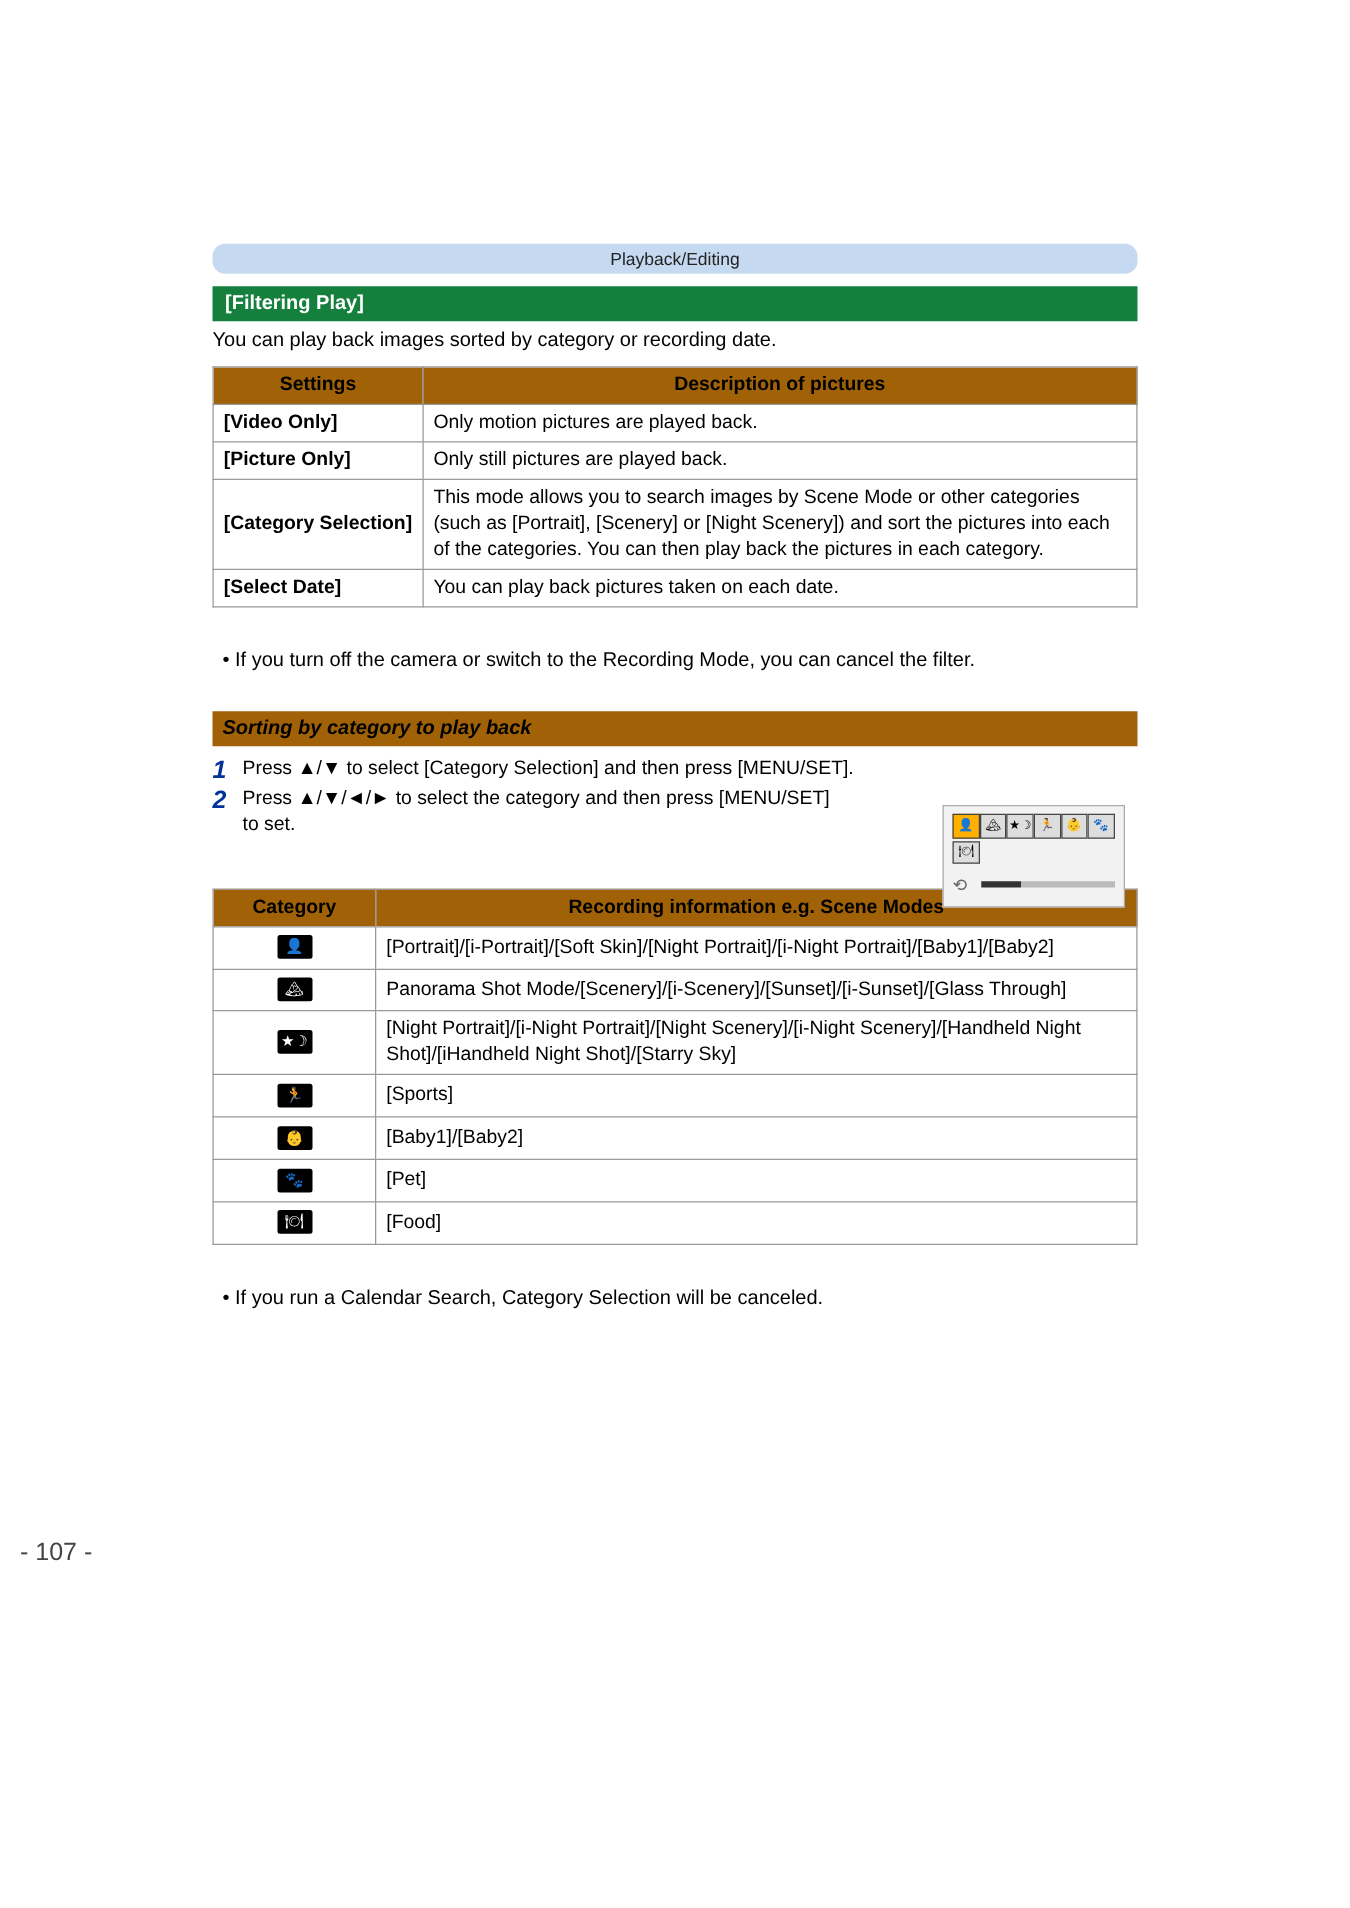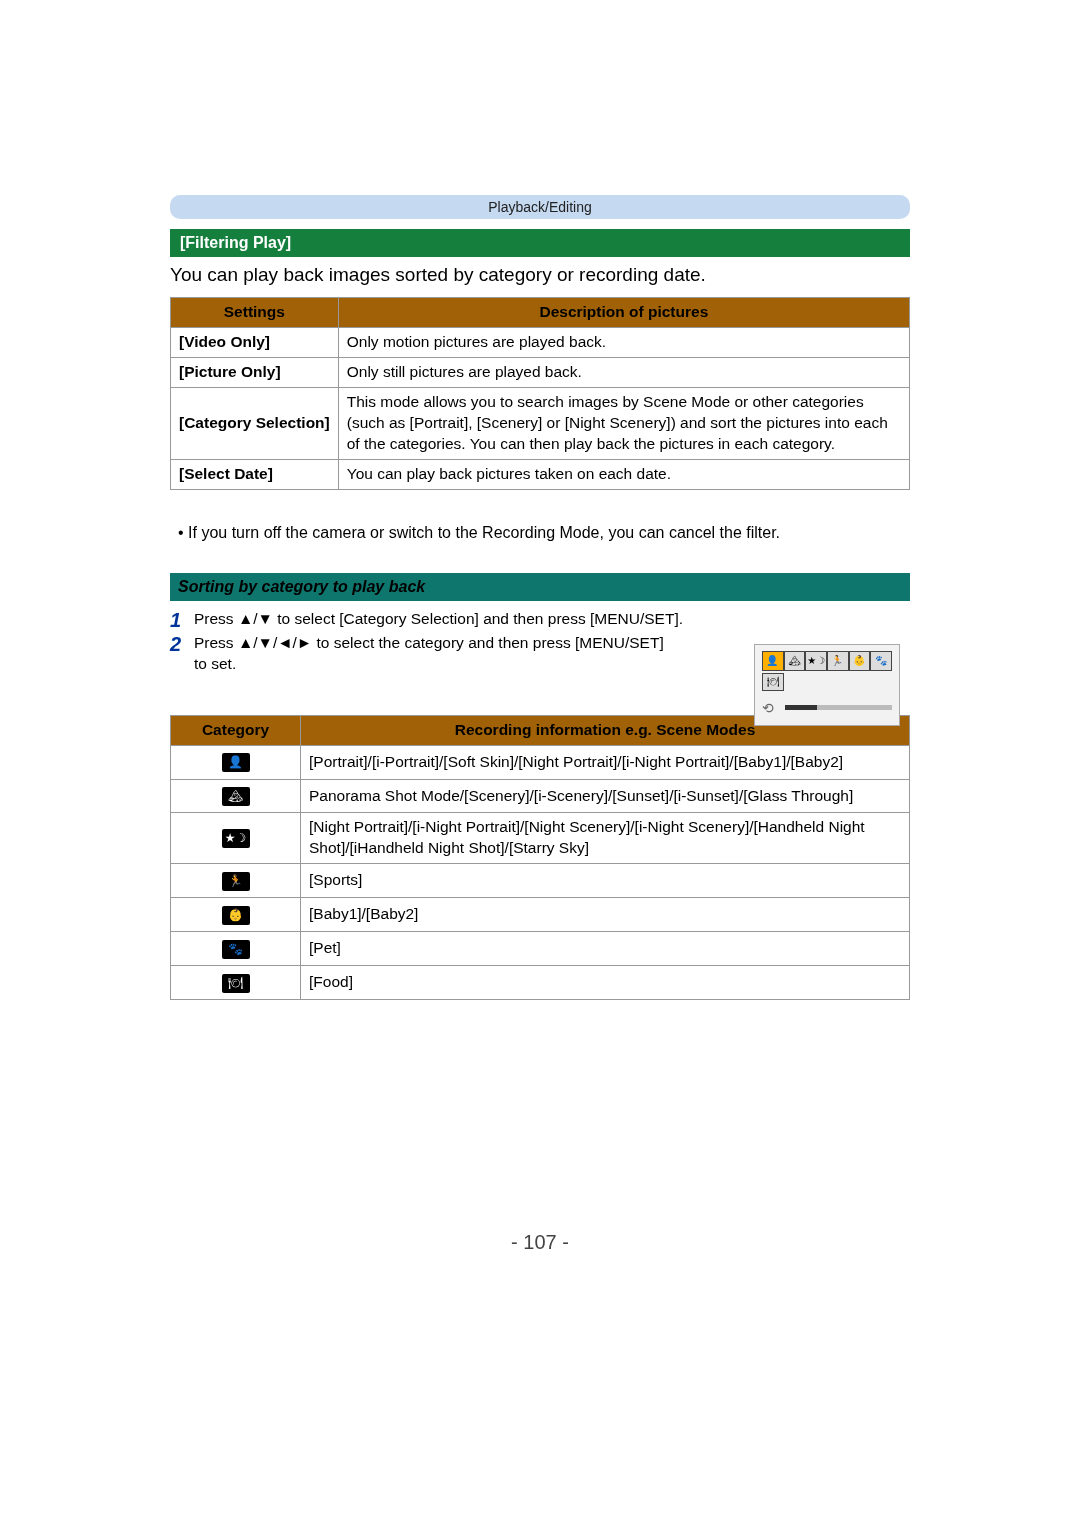--- a/index.html
+++ b/index.html
@@ -32,21 +32,21 @@
     }
     .section-title {
       background: #15803d;
       color: #fff;
       font-weight: bold;
       padding: 3px 10px;
       font-size: 16px;
       margin-bottom: 5px;
     }
     .intro-line {
-      font-size: 19px;
+      font-size: 16px;
       margin-bottom: 10px;
     }
     table.settings {
       width: 100%;
       border-collapse: collapse;
       font-size: 15.5px;
       margin-bottom: 30px;
     }
     table.settings th, table.settings td {
       border: 1px solid #999;
@@ -74,21 +74,21 @@
       width: 130px;
       vertical-align: middle;
       padding: 6px;
     }
     .note {
       font-size: 16px;
       padding: 2px 8px;
       margin-bottom: 28px;
     }
     .subheader {
-      background: #0f766e;
+      background: #a16207;
       font-weight: bold;
       font-style: italic;
       padding: 3px 8px;
       font-size: 16px;
       margin-bottom: 8px;
     }
     .steps {
       font-size: 15.5px;
       margin-bottom: 12px;
     }
@@ -170,25 +170,25 @@
       height: 19px;
       background: #000;
       color: #fff;
       font-size: 12px;
       line-height: 19px;
       text-align: center;
       border-radius: 2px;
       vertical-align: middle;
     }
     .page-number {
-      text-align: center;
+      text-align: left;
       font-size: 20px;
       color: #444;
       position: absolute;
-      left: 0; right: 0;
+      left: 16px; right: 0;
       bottom: 270px;
     }
   </style>
 </head>
 <body>
 
 <div class="page">
 
   <div class="breadcrumb-bar">
     <span>Playback/Editing</span>
@@ -302,16 +302,17 @@
       </tr>
       <tr>
         <td class="iconcell">
           <span class="icon-chip">🍽</span>
         </td>
         <td>[Food]</td>
       </tr>
     </tbody>
   </table>
 
+  <div class="note">• If you run a Calendar Search, Category Selection will be canceled.</div>
 
   <div class="page-number">- 107 -</div>
 
 </div>
 
 </body></html>

